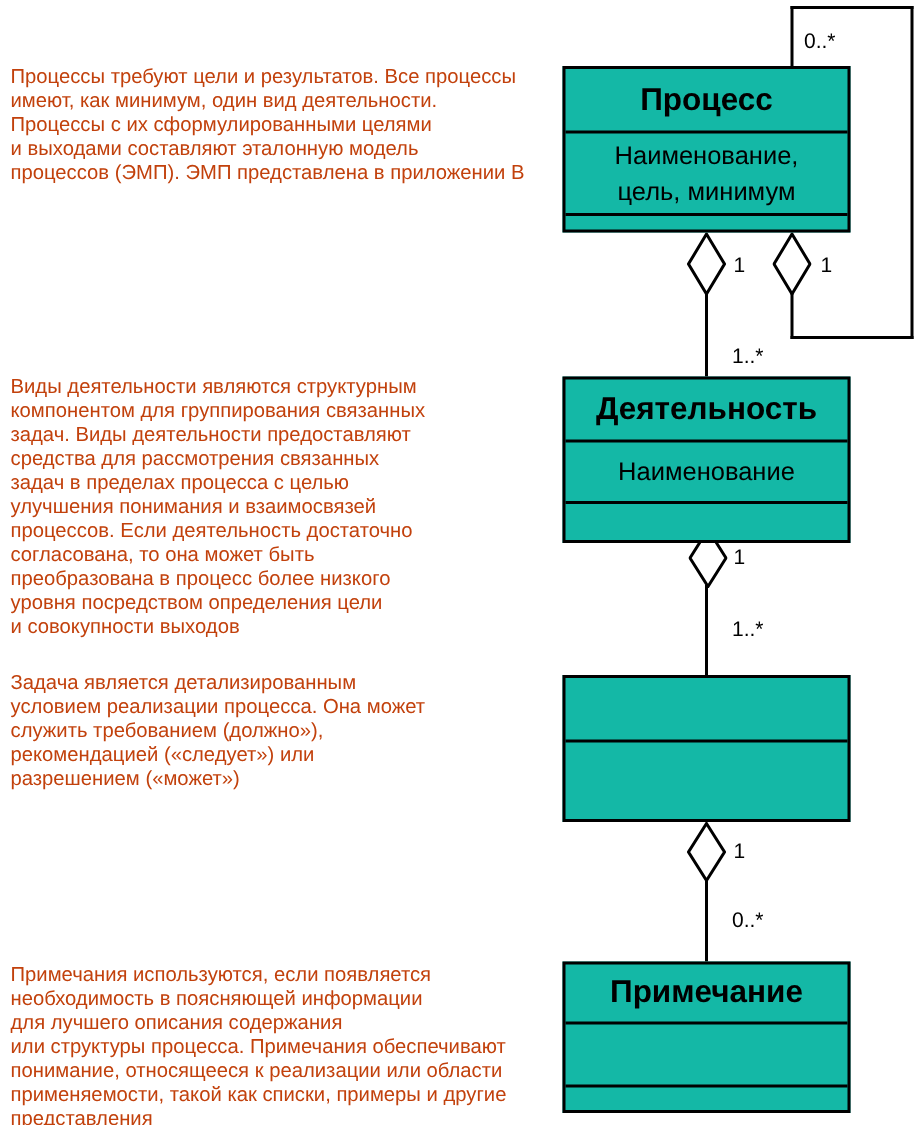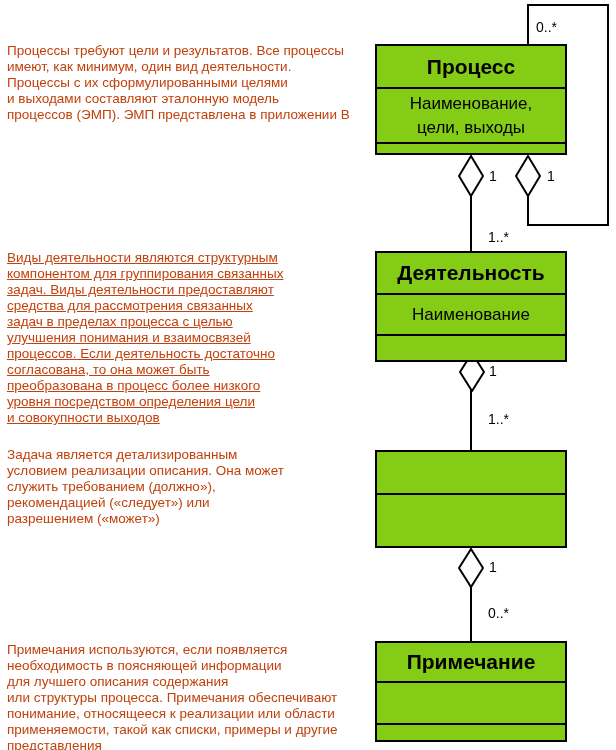--- a/index.html
+++ b/index.html
@@ -19,21 +19,21 @@
     line-height: 16px;
     white-space: pre;
     color: #c2410c;
   }
   .uml-class {
     position: absolute;
     left: 375px;
     width: 192px;
     border: 2px solid #000000;
     box-sizing: border-box;
-    background: #84cc16;
+    background: #14b8a6;
   }
   .uml-class .title {
     display: flex;
     align-items: center;
     justify-content: center;
     font-weight: bold;
     font-size: 21px;
     border-bottom: 2px solid #000000;
     text-align: center;
   }
@@ -63,33 +63,33 @@
 </head>
 <body>
 
 <div class="canvas">
 
   <div class="annotation" style="top:43px;">Процессы требуют цели и результатов. Все процессы
 имеют, как минимум, один вид деятельности.
 Процессы с их сформулированными целями
 и выходами составляют эталонную модель
 процессов (ЭМП). ЭМП представлена в приложении В</div>
-  <div class="annotation" style="top:250px;text-decoration:underline;">Виды деятельности являются структурным
+  <div class="annotation" style="top:250px;">Виды деятельности являются структурным
 компонентом для группирования связанных
 задач. Виды деятельности предоставляют
 средства для рассмотрения связанных
 задач в пределах процесса с целью
 улучшения понимания и взаимосвязей
 процессов. Если деятельность достаточно
 согласована, то она может быть
 преобразована в процесс более низкого
 уровня посредством определения цели
 и совокупности выходов</div>
   <div class="annotation" style="top:447px;">Задача является детализированным
-условием реализации описания. Она может
+условием реализации процесса. Она может
 служить требованием (должно»),
 рекомендацией («следует») или
 разрешением («может»)</div>
   <div class="annotation" style="top:642px;">Примечания используются, если появляется
 необходимость в поясняющей информации
 для лучшего описания содержания
 или структуры процесса. Примечания обеспечивают
 понимание, относящееся к реализации или области
 применяемости, такой как списки, примеры и другие
 представления</div>
@@ -122,21 +122,21 @@
   <div class="mult" style="left:547px;top:169px;">1</div>
   <div class="mult" style="left:488px;top:230px;">1..*</div>
   <div class="mult" style="left:489px;top:364px;">1</div>
   <div class="mult" style="left:488px;top:412px;">1..*</div>
   <div class="mult" style="left:489px;top:560px;">1</div>
   <div class="mult" style="left:488px;top:606px;">0..*</div>
 
   <div class="uml-class" style="top:44px;height:111px;">
     <div class="title" style="height:41px;">Процесс</div>
     <div class="attrs" style="height:53px;">Наименование,
-цели, выходы</div>
+цель, минимум</div>
     <div class="ops"></div>
   </div>
 
   <div class="uml-class" style="top:251px;height:111px;">
     <div class="title" style="height:40px;">Деятельность</div>
     <div class="attrs" style="height:39px;">Наименование</div>
     <div class="ops"></div>
   </div>
 
   <div class="uml-class" style="top:450px;height:98px;">

